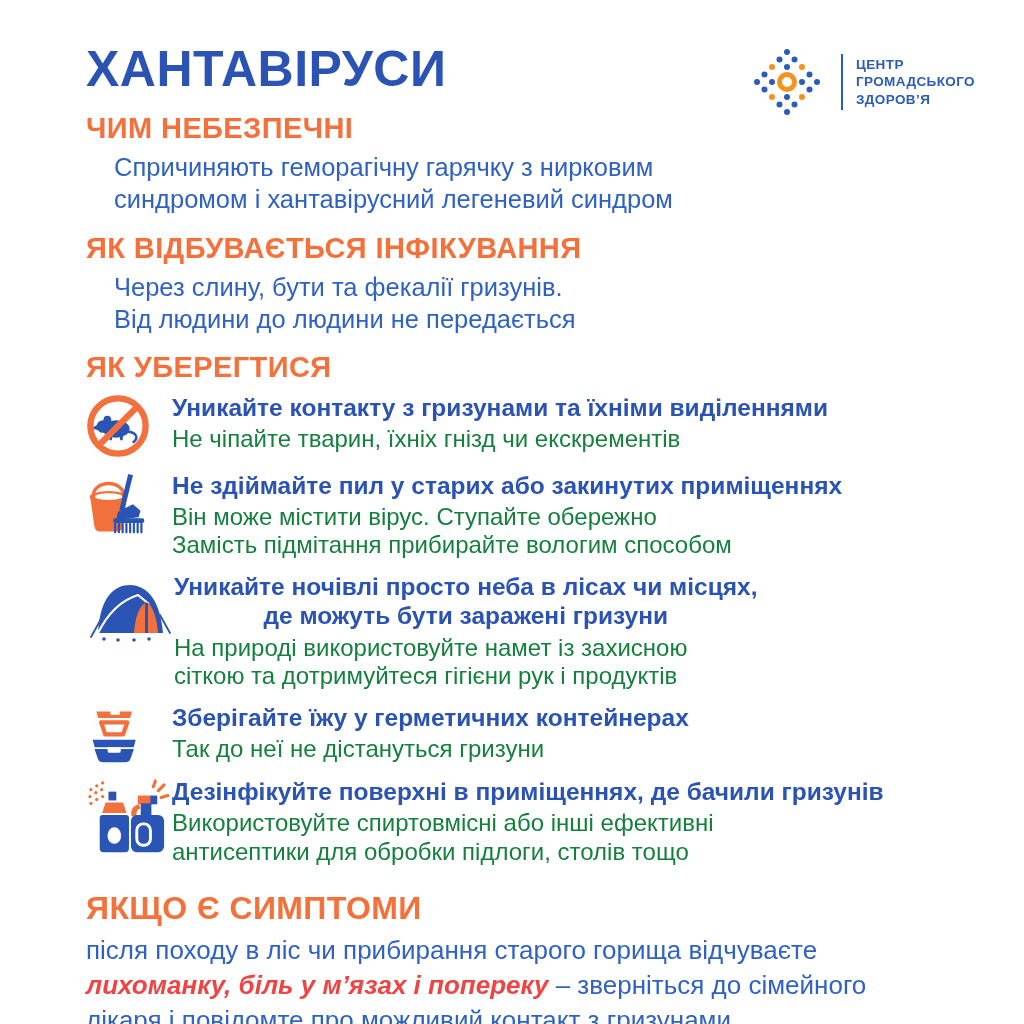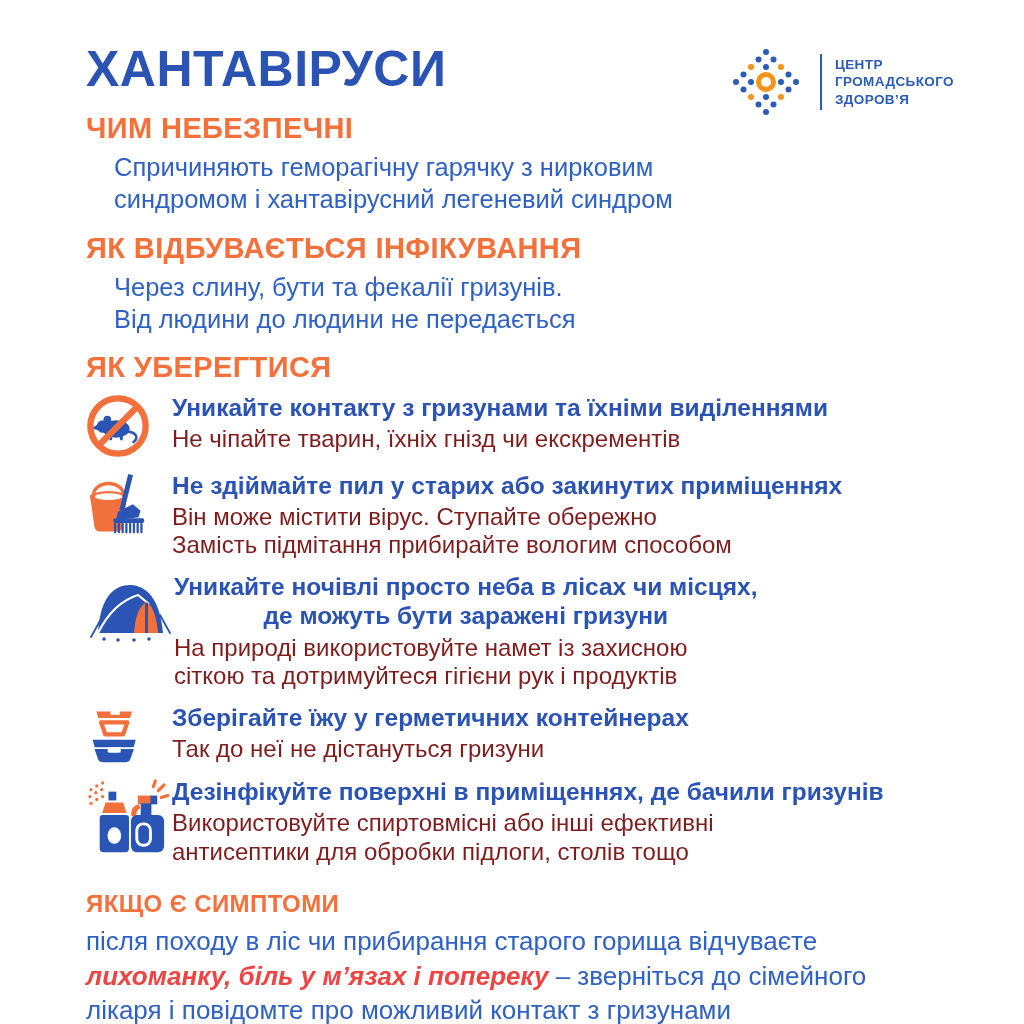--- a/index.html
+++ b/index.html
@@ -2,34 +2,34 @@
 <html><head>
 <meta charset="utf-8">
 <style>
   * { margin:0; padding:0; box-sizing:border-box; }
   html, body { width:1024px; height:1024px; background:#ffffff; overflow:hidden; }
   body { font-family:"Liberation Sans", sans-serif; }
   .poster { position:relative; width:1024px; height:852px; padding:42px 56px 0 86px; background:#ffffff; }
 
   .page-title { font-size:50px; font-weight:800; color:#2a53b4; letter-spacing:0.5px; line-height:1.08; margin-bottom:4px; }
 
-  .logo { position:absolute; top:44px; right:70px; display:flex; align-items:center; gap:13px; }
+  .logo { position:absolute; top:44px; right:49px; display:flex; align-items:center; gap:13px; }
   .logo-divider { width:2px; height:56px; background:#2a5cb8; }
   .logo-text { font-size:13.5px; font-weight:700; color:#2a5cb8; line-height:1.3; letter-spacing:0.4px; white-space:pre-line; }
 
   .section-heading { color:#f4713c; font-size:29px; font-weight:800; letter-spacing:0.4px; line-height:1.15; margin-top:16px; margin-bottom:6px; }
   .body-text { color:#2f62c4; font-size:25.5px; line-height:1.26; white-space:pre-line;margin-left:28px; }
 
   .prevention-list { list-style:none; margin-top:9px; }
   .prevention-item { display:flex; align-items:flex-start; margin-bottom:14px; }
   .icon-box { flex:0 0 86px; display:flex; justify-content:flex-start; }
   .item-title { color:#2a53b4; font-weight:700; font-size:24.5px; line-height:1.17; white-space:pre-line;text-align:center; }
-  .item-desc  { color:#7f1d1d; font-size:24px; line-height:1.17; white-space:pre-line; margin-top:3px; }
-
-  .symptoms-heading { color:#f4713c; font-size:24px; font-weight:800; letter-spacing:0.4px; margin-top:24px; margin-bottom:7px; }
+  .item-desc  { color:#15803d; font-size:24px; line-height:1.17; white-space:pre-line; margin-top:3px; }
+
+  .symptoms-heading { color:#f4713c; font-size:32px; font-weight:800; letter-spacing:0.4px; margin-top:24px; margin-bottom:7px; }
   .symptoms-text { color:#2f62c4; font-size:26px; line-height:1.33; white-space:pre-line; }
   .symptoms-text strong { color:#ef4444; font-weight:700;font-style:italic; }
 </style>
 </head>
 <body>
 
 <div class="poster">
 
   <h1 class="page-title">ХАНТАВІРУСИ</h1>
 

